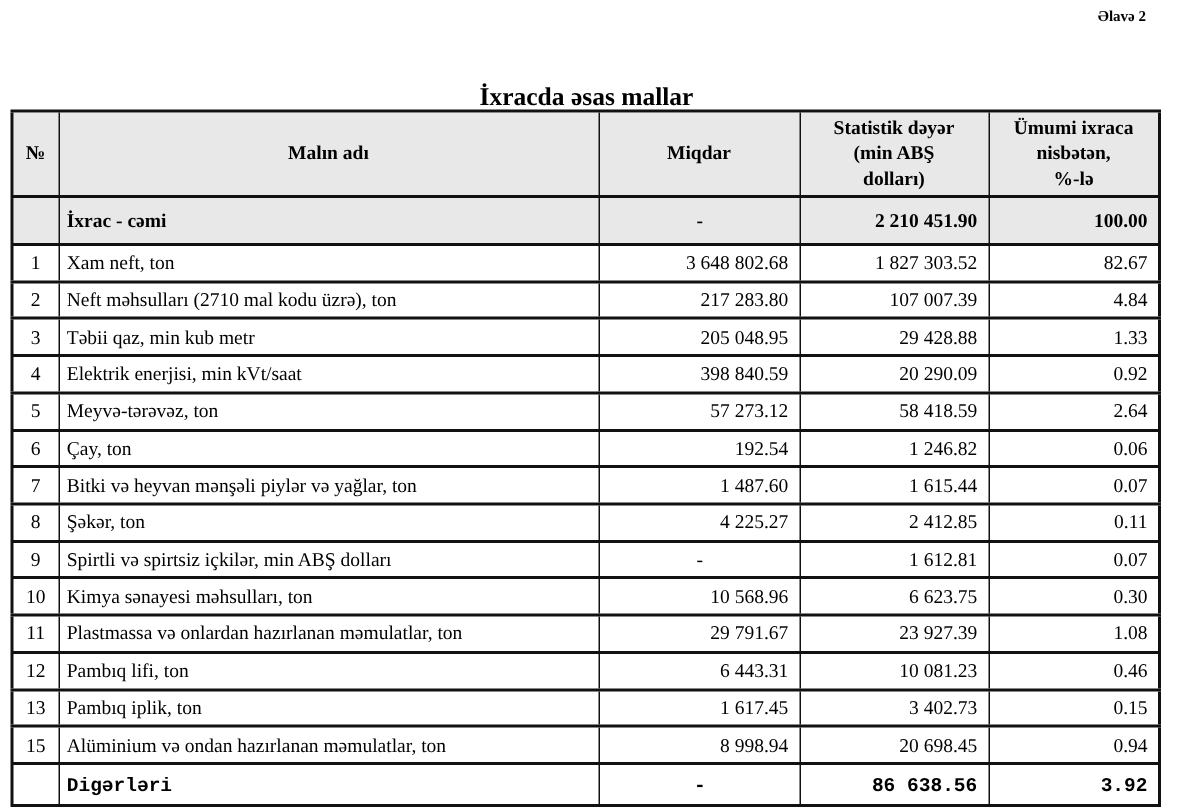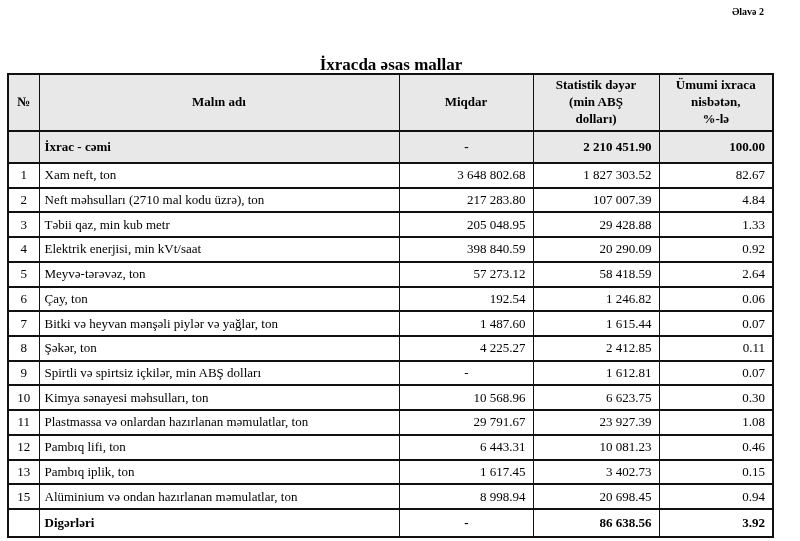--- a/index.html
+++ b/index.html
@@ -41,21 +41,21 @@
     text-align: center;
     white-space: pre-line;
     line-height: 1.3;
     padding: 2px;
   }
   tr.header-row  { height: 56px; }
   tr.summary-row { height: 30px; }
   tr.summary-row td { background: #e8e8e8; font-weight: bold; }
   tr.data-row    { height: 23px; }
   tr.footer-row  { height: 26px; }
-  tr.footer-row td { font-weight: bold; }
+  tr.footer-row td { font-weight: bold; font-family: Liberation Mono, monospace; }
   .export-table td { font-size: 13px; white-space: nowrap; }
   td.c-no   { text-align: center; }
   td.c-name { text-align: left;  padding-left: 5px; }
   td.c-num  { text-align: right; padding-right: 7px; }
   td.dash   { text-align: center; padding-right: 0; }
 </style>
 </head>
 <body>
 
 <div class="annex">Əlavə 2</div>

